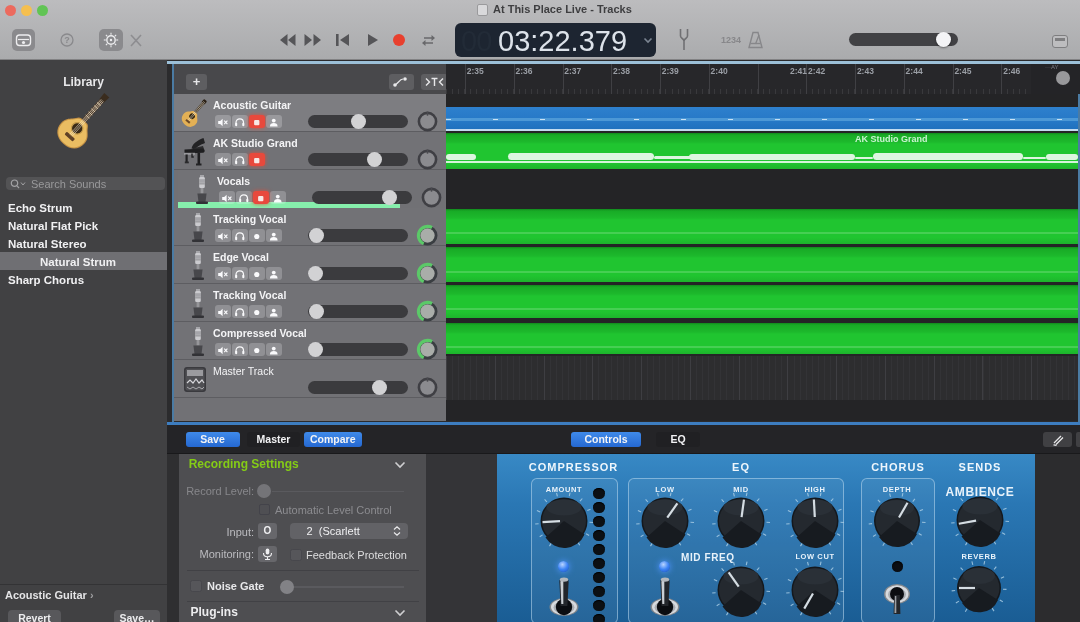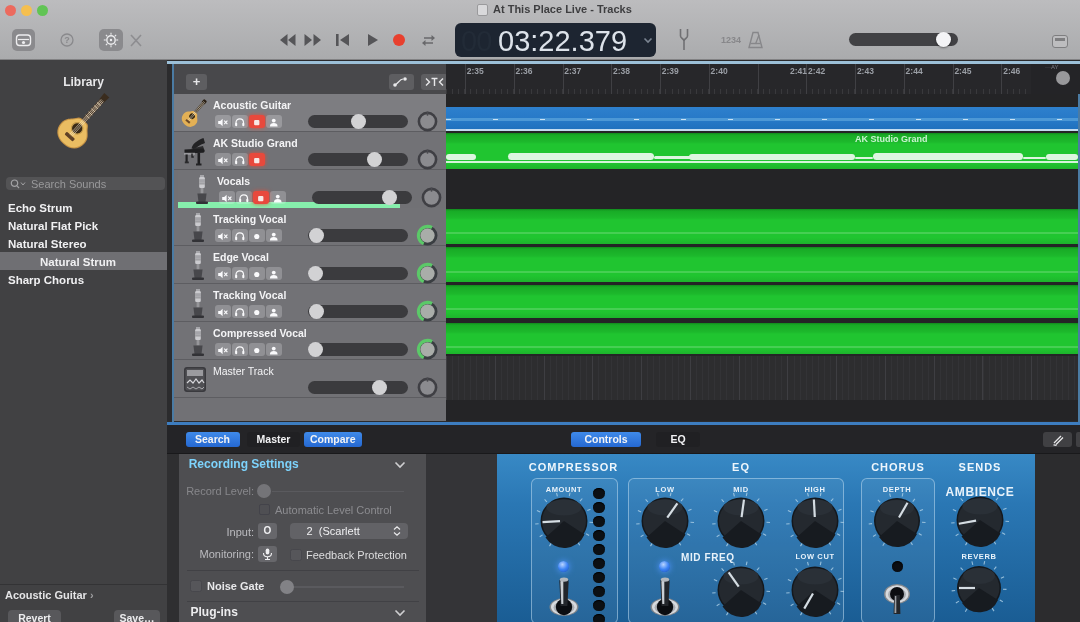--- a/index.html
+++ b/index.html
@@ -481,38 +481,38 @@
         </div>
       <div class="abs" style="left:0;top:261.5px;width:632px;height:44.5px;background:#2d2d2f;">
   <div class="abs" style="left:0;top:0;width:632px;height:44.5px;background:repeating-linear-gradient(90deg,#333336 0,#333336 1px,transparent 1px,transparent 6.097px);"></div>
   <div class="abs" style="left:0;top:0;width:632px;height:44.5px;background:repeating-linear-gradient(90deg,#3e3e42 0,#3e3e42 1px,transparent 1px,transparent 48.77px);"></div>
 </div>
   </div>
   <div class="abs" style="left:0;top:361.5px;width:913px;height:3.5px;background:#3d7dc0;"></div>
 </div>
 <div class="abs" style="left:167px;top:425px;width:913px;height:197px;background:#242427;">
   <div class="abs" style="left:0;top:0;width:913px;height:28.5px;background:#242427;border-bottom:1px solid #19191b;box-sizing:border-box;">
-    <div class="abs" style="left:18.5px;top:7px;width:54px;height:15px;border-radius:3px;background:linear-gradient(#3f8ae9,#2568d2);text-align:center;font-size:10.5px;font-weight:bold;color:#f2f2f4;line-height:15px;">Search</div>
+    <div class="abs" style="left:18.5px;top:7px;width:54px;height:15px;border-radius:3px;background:linear-gradient(#3f8ae9,#2568d2);text-align:center;font-size:10.5px;font-weight:bold;color:#f2f2f4;line-height:15px;">Save</div>
     <div class="abs" style="left:80px;top:7px;width:53px;height:15px;border-radius:3px;background:#202023;text-align:center;font-size:10.5px;font-weight:bold;color:#f2f2f4;line-height:15px;">Master</div>
     <div class="abs" style="left:137px;top:7px;width:57.5px;height:15px;border-radius:3px;background:linear-gradient(#3f8ae9,#2568d2);text-align:center;font-size:10.5px;font-weight:bold;color:#f2f2f4;line-height:15px;">Compare</div>
     <div class="abs" style="left:404px;top:7px;width:70px;height:15px;border-radius:3px;background:linear-gradient(#3f8ae9,#2568d2);text-align:center;font-size:10.5px;font-weight:bold;color:#f2f2f4;line-height:15px;">Controls</div>
     <div class="abs" style="left:489px;top:7px;width:44px;height:15px;border-radius:3px;background:#202023;text-align:center;font-size:10.5px;font-weight:bold;color:#f2f2f4;line-height:15px;">EQ</div>
     <div class="abs" style="left:876px;top:7px;width:29px;height:15px;border-radius:3px;background:#404043;">
       <svg width="29" height="15" viewBox="0 0 29 15">
             <g stroke="#e8e8ea" stroke-width="1.3" fill="none">
       <path d="M11 11 L18 4 M13 12.5 L20 5.5"></path>
               <path d="M10.5 12.8 L13.5 13.3"></path>
             </g>
           </svg></div>
     <div class="abs" style="left:909px;top:7px;width:4px;height:15px;border-radius:2px 0 0 2px;background:#404043;"></div>
   </div>
   <div class="abs" style="left:0;top:28.5px;width:913px;height:168.5px;background:#343437;">
     <div class="abs" style="left:0;top:0;width:12px;height:168.5px;background:#2f2f31;"></div>
     <div class="abs" style="left:12px;top:0;width:247px;height:168.5px;background:#4e4e51;">
-      <div class="abs txt" style="left:9.7px;top:3.5px;font-size:12px;font-weight:bold;color:#7dd3fc;">Recording Settings</div>
+      <div class="abs txt" style="left:9.7px;top:3.5px;font-size:12px;font-weight:bold;color:#84cc16;">Recording Settings</div>
       <svg class="abs" style="left:215px;top:7px;" width="12" height="8" viewBox="0 0 12 8">
             <path d="M1.5 1.5 L6 6 L10.5 1.5" stroke="#cfcfd1" stroke-width="1.6" fill="none"></path>
           </svg>
       <div class="abs txt" style="left:0;top:31px;width:75px;text-align:right;font-size:11px;color:#87878b;">Record Level:</div>
       <div class="abs" style="left:93px;top:37px;width:132px;height:1.5px;background:#5a5a5e;"></div>
       <div class="abs" style="left:78px;top:30.5px;width:14px;height:14px;border-radius:7px;background:#747478;"></div>
       <div class="abs" style="left:79.7px;top:50px;width:11px;height:11px;border-radius:2px;background:#4f4f53;border:1px solid #43434a;box-sizing:border-box;"></div>
       <div class="abs txt" style="left:96px;top:50px;font-size:11px;color:#8c8c90;">Automatic Level Control</div>
       <div class="abs txt" style="left:0;top:72.5px;width:75px;text-align:right;font-size:11px;color:#bcbcc0;">Input:</div>
       <div class="abs" style="left:79px;top:69.5px;width:19px;height:16px;border-radius:3px;background:#67676b;text-align:center;font-size:10px;font-weight:bold;color:#f0f0f2;line-height:16px;">O</div>

